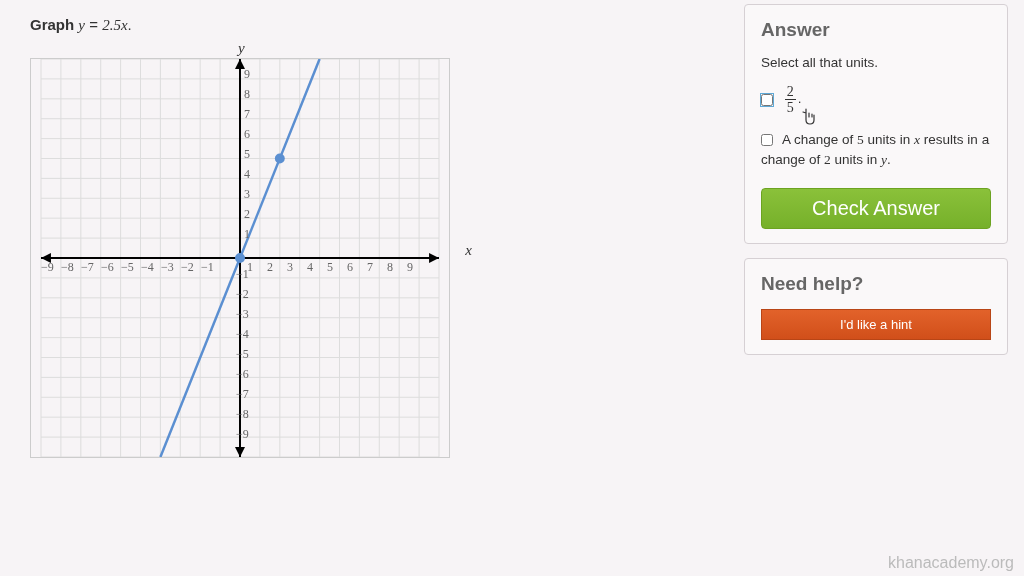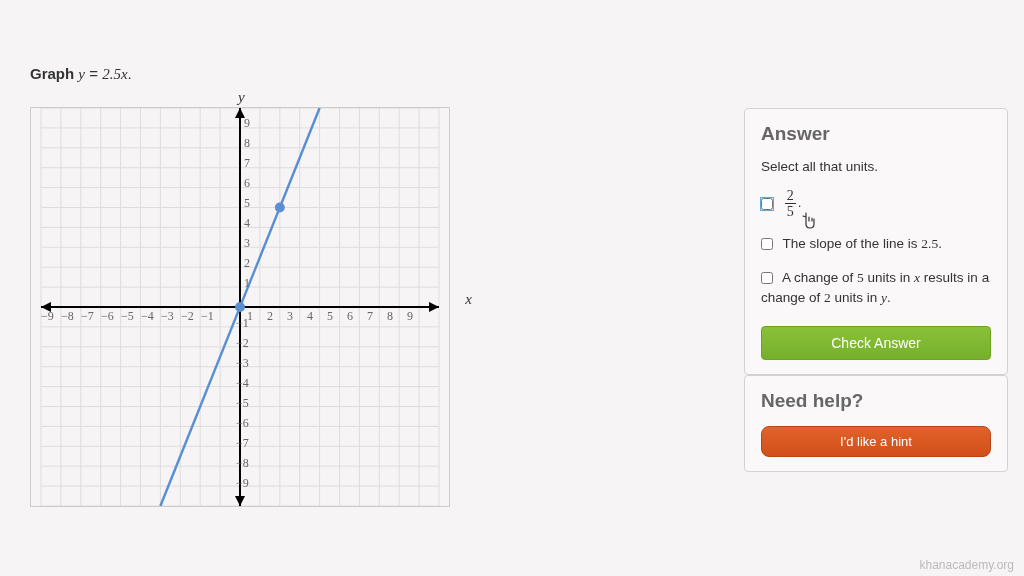--- a/index.html
+++ b/index.html
@@ -7,21 +7,20 @@
   font-family: Arial, Helvetica, sans-serif;
   background: #f7f4f6;
   width: 1024px;
   height: 576px;
   overflow: hidden;
   position: relative;
 }
 .main {
   display: flex;
   height: 100%;
-  align-items: center;
 }
 .left-panel {
   flex: 1;
   padding: 16px 30px;
 }
 .question-title {
   font-size: 15px;
   color: #333;
   margin-bottom: 8px;
 }
@@ -74,20 +73,21 @@
 .right-panel {
   width: 280px;
   padding-right: 16px;
   padding-top: 4px;
 }
 .panel-box {
   background: #faf8f9;
   border: 1px solid #d6d0d4;
   border-radius: 4px;
   padding: 14px 16px;
+  margin-bottom: 14px;
 }
 .panel-title {
   font-size: 19px;
   font-weight: bold;
   color: #666;
   margin-bottom: 14px;
 }
 .instruction {
   font-size: 13.5px;
   color: #333;
@@ -120,46 +120,46 @@
 .frac .num { display: block; border-bottom: 1px solid #333; padding: 0 2px; }
 .frac .den { display: block; padding: 0 2px; }
 .check-btn {
   display: block;
   width: 100%;
   padding: 8px 0;
   background: linear-gradient(#8ac13a, #76b02a);
   border: 1px solid #6ca321;
   border-radius: 4px;
   color: #fff;
-  font-size: 14px;
+  font-size: 20px;
   cursor: pointer;
   margin-top: 18px;
 }
 .hint-btn {
   display: block;
   width: 100%;
   padding: 7px 0;
   background: linear-gradient(#e2622a, #d14f1a);
   border: 1px solid #b84516;
-  border-radius: 8px;
+  border-radius: 0;
   color: #fff;
   font-size: 13px;
   cursor: pointer;
   margin-top: 8px;
 }
 .cursor-icon {
   position: absolute;
   font-size: 14px;
   pointer-events: none;
 }
 .watermark {
   position: absolute;
   bottom: 4px;
   right: 10px;
-  font-size: 12px;
+  font-size: 16px;
   color: #bbb;
 }
 .highlight-cb {
   outline: 1px solid #5fa9d6;
   background: #e6f3fb;
 }
 </style>
 </head>
 <body>
 
@@ -287,24 +287,20 @@
       <div class="option">
         <input type="checkbox" class="highlight-cb" style="">
         <span class="frac"><span class="num">2</span><span class="den">5</span></span><span>.</span>
         <span class="cursor-icon" style="left:40px; top:24px">
           <svg width="16" height="18" viewBox="0 0 16 18">
               <path d="M5 1 L5 5 M5 5 L2 4 M5 5 L5 12 Q5 16 9 16 Q13 16 13 12 L13 7 M8 5 L8 9 M11 6 L11 9" fill="none" stroke="#333" stroke-width="1.2" stroke-linecap="round"></path>
             </svg>
         </span>
       </div>
 
-      <div class="option">
-        <input type="checkbox" style="">
-        <span>The slope of the line is </span><span class="mathnum">2.5</span><span>.</span>
-      </div>
 
       <div class="option">
         <input type="checkbox" style="">
         <span>A change of </span><span class="mathnum">5</span><span> units in </span><span class="mathvar">x</span><span> results in a change of </span><span class="mathnum">2</span><span> units in </span><span class="mathvar">y</span><span>.</span>
       </div>
 
 
       <button class="check-btn">Check Answer</button>
     </div>
 

